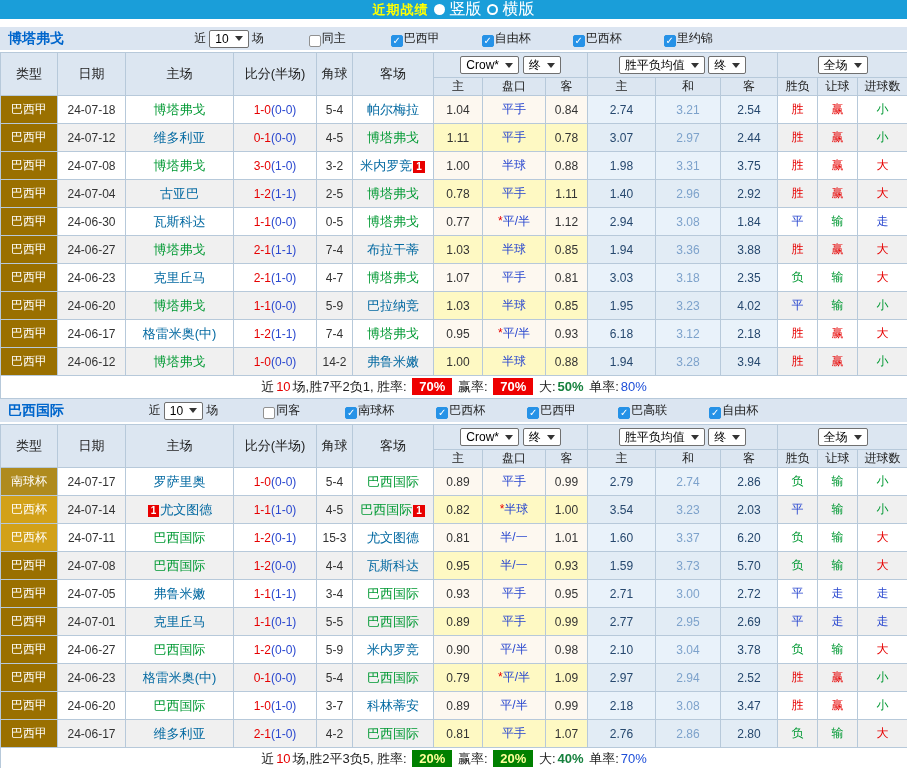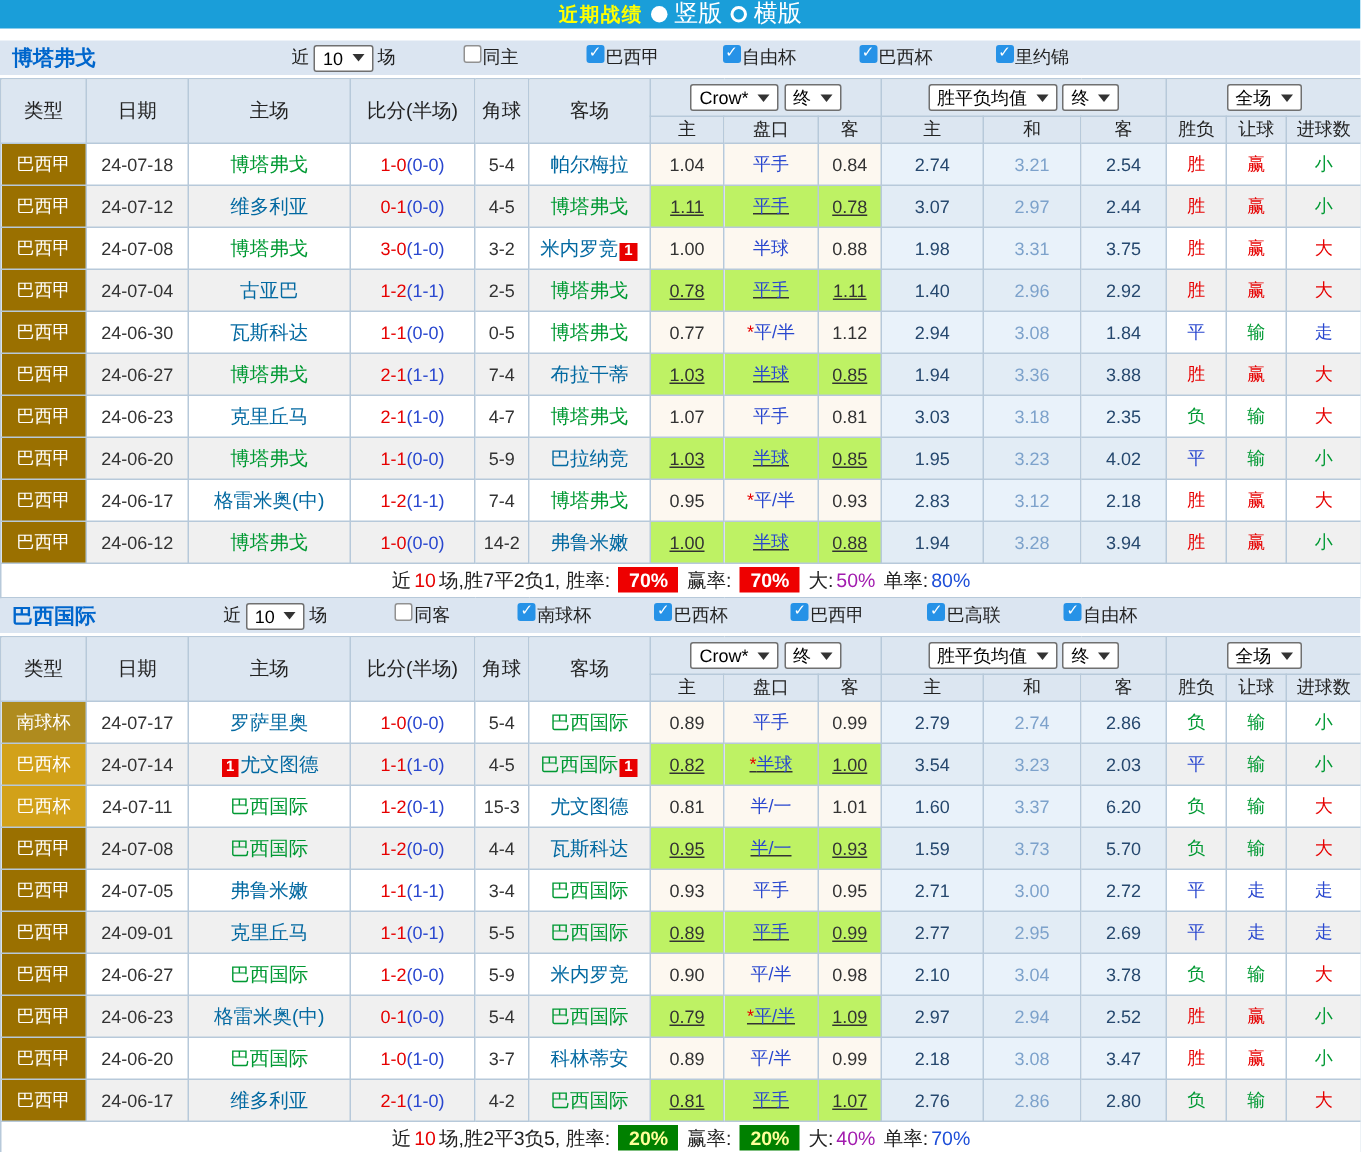--- a/index.html
+++ b/index.html
@@ -13,39 +13,39 @@
   .radio{display:inline-block;border-radius:50%;box-sizing:border-box;cursor:pointer;}
   .radio.on{width:11px;height:11px;background:#fff;}
   .radio.off{width:11px;height:11px;background:#1a9ed9;border:2px solid #fff;}
   .radio-label{color:#fff;font-size:16px;}
   
   .secbar{height:23px;background:#dbe5f1;position:relative;display:flex;align-items:center;justify-content:center;margin-bottom:2px;}
   .secbar.first{margin-top:8px;}
   .team-title{position:absolute;left:8px;color:#0066cc;font-weight:bold;font-size:14px;}
   .filters{display:flex;align-items:center;gap:3px;color:#222;}
   .leagues{display:inline-flex;align-items:center;}
-  .lg{display:inline-flex;align-items:flex-start;gap:1px;cursor:pointer;margin-left:2px;padding-left:40px;}
+  .lg{display:inline-flex;align-items:flex-end;gap:1px;cursor:pointer;margin-left:2px;padding-left:40px;}
   .cb{width:12px;height:12px;border:1px solid #919191;background:#fff;display:inline-flex;align-items:center;justify-content:center;border-radius:2px;box-sizing:border-box;}
   .cb.checked{background:#2692e7;border-color:#2692e7;}
   .cb.checked::after{content:"✓";color:#fff;font-size:10px;font-weight:bold;line-height:1;}
   
   .sel{display:inline-flex;align-items:center;gap:6px;background:#fff;border:1px solid #707070;border-radius:2px;padding:1px 5px;line-height:14px;font-size:12px;color:#000;cursor:pointer;}
   .arr{width:0;height:0;border-left:4px solid transparent;border-right:4px solid transparent;border-top:5px solid #333;}
   
   table{border-collapse:collapse;table-layout:fixed;width:907px;}
   th,td{border:1px solid #b7c9da;text-align:center;padding:0;overflow:hidden;white-space:nowrap;}
   thead th{background:#dce6f1;font-weight:normal;color:#222;}
   tr.h1 th{height:24px;font-size:13px;}
   tr.h2 th{height:16px;font-size:12px;}
   .selcell{vertical-align:middle;}
   tbody.rows td{height:27px;font-size:12px;}
   tbody.rows tr.odd td{background:#ffffff;}
   tbody.rows tr.even td{background:#f0f0f0;}
   tbody.rows tr.odd td.crow{background:#fdf8f0;}
-  tbody.rows tr.even td.crow{background:#bef264;text-decoration:underline;}
+  tbody.rows tr.even td.crow{background:#fef9c3;}
   tbody.rows tr.odd td.avg{background:#e9f2fa;}
   tbody.rows tr.even td.avg{background:#e2ecf5;}
   td.typec{color:#fff;font-size:12px;}
   tbody.rows tr.odd td.type-jia,tbody.rows tr.even td.type-jia{background:#9a7000;}
   tbody.rows tr.odd td.type-bei,tbody.rows tr.even td.type-bei{background:#d2a119;}
   tbody.rows tr.odd td.type-nan,tbody.rows tr.even td.type-nan{background:#af8b1e;}
   .tname{font-size:13px;color:#0369a1;}
   .tname.self{color:#009933;}
   .ft{color:#e60000;}
   .ht{color:#2947cf;}
@@ -53,21 +53,21 @@
   .star{color:#e60000;}
   td.avg.m1 span{color:#26486e;}
   td.avg.m2 span{color:#7da2cb;margin-top:12px;}
   .r{color:#e60000;}
   .g{color:#009933;}
   .b{color:#2947cf;}
   .rbadge{display:inline-block;background:#e80000;color:#fff;font-size:10px;line-height:12px;padding:0 3px;margin:0 1px;font-weight:bold;}
   tbody.sum td{height:22px;background:#fff;font-size:13px;color:#222;}
   tbody.sum span{margin:0 1px;}
   .rate-badge{display:inline-block;padding:1px 7px;font-weight:bold;margin:0 3px;}
-  .bigv{color:#a21caf;}
+  .bigv{color:#15803d;font-weight:bold;}
   .singlev{color:#1d4ed8;}
 </style>
 </head>
 <body>
 
 <div class="topbar">
   <span class="title">近期战绩</span>
   <span class="radio on"></span>
   <span class="radio-label">竖版</span>
   <span class="radio off"></span>
@@ -313,21 +313,21 @@
       <tr class="odd">
     <td class="typec type-jia"><span>巴西甲</span></td>
     <td><span>24-06-17</span></td>
     <td><span class="tname">格雷米奥(中)</span></td>
     <td><span class="ft">1-2</span><span class="ht">(1-1)</span></td>
     <td><span>7-4</span></td>
     <td><span class="tname self">博塔弗戈</span></td>
     <td class="crow"><span>0.95</span></td>
     <td class="crow"><span class="star">*</span><span class="pan-t">平/半</span></td>
     <td class="crow"><span>0.93</span></td>
-    <td class="avg m1"><span>2.83</span></td>
+    <td class="avg m1"><span>6.18</span></td>
     <td class="avg m2"><span>3.12</span></td>
     <td class="avg m1"><span>2.18</span></td>
     <td><span class="r">胜</span></td>
     <td><span class="r">赢</span></td>
     <td><span class="r">大</span></td>
   </tr>
       <tr class="even">
     <td class="typec type-jia"><span>巴西甲</span></td>
     <td><span>24-06-12</span></td>
     <td><span class="tname self">博塔弗戈</span></td>
@@ -543,21 +543,21 @@
     <td class="crow"><span>0.95</span></td>
     <td class="avg m1"><span>2.71</span></td>
     <td class="avg m2"><span>3.00</span></td>
     <td class="avg m1"><span>2.72</span></td>
     <td><span class="b">平</span></td>
     <td><span class="b">走</span></td>
     <td><span class="b">走</span></td>
   </tr>
       <tr class="even">
     <td class="typec type-jia"><span>巴西甲</span></td>
-    <td><span>24-09-01</span></td>
+    <td><span>24-07-01</span></td>
     <td><span class="tname">克里丘马</span></td>
     <td><span class="ft">1-1</span><span class="ht">(0-1)</span></td>
     <td><span>5-5</span></td>
     <td><span class="tname self">巴西国际</span></td>
     <td class="crow"><span>0.89</span></td>
     <td class="crow"><span class="pan-t">平手</span></td>
     <td class="crow"><span>0.99</span></td>
     <td class="avg m1"><span>2.77</span></td>
     <td class="avg m2"><span>2.95</span></td>
     <td class="avg m1"><span>2.69</span></td>

